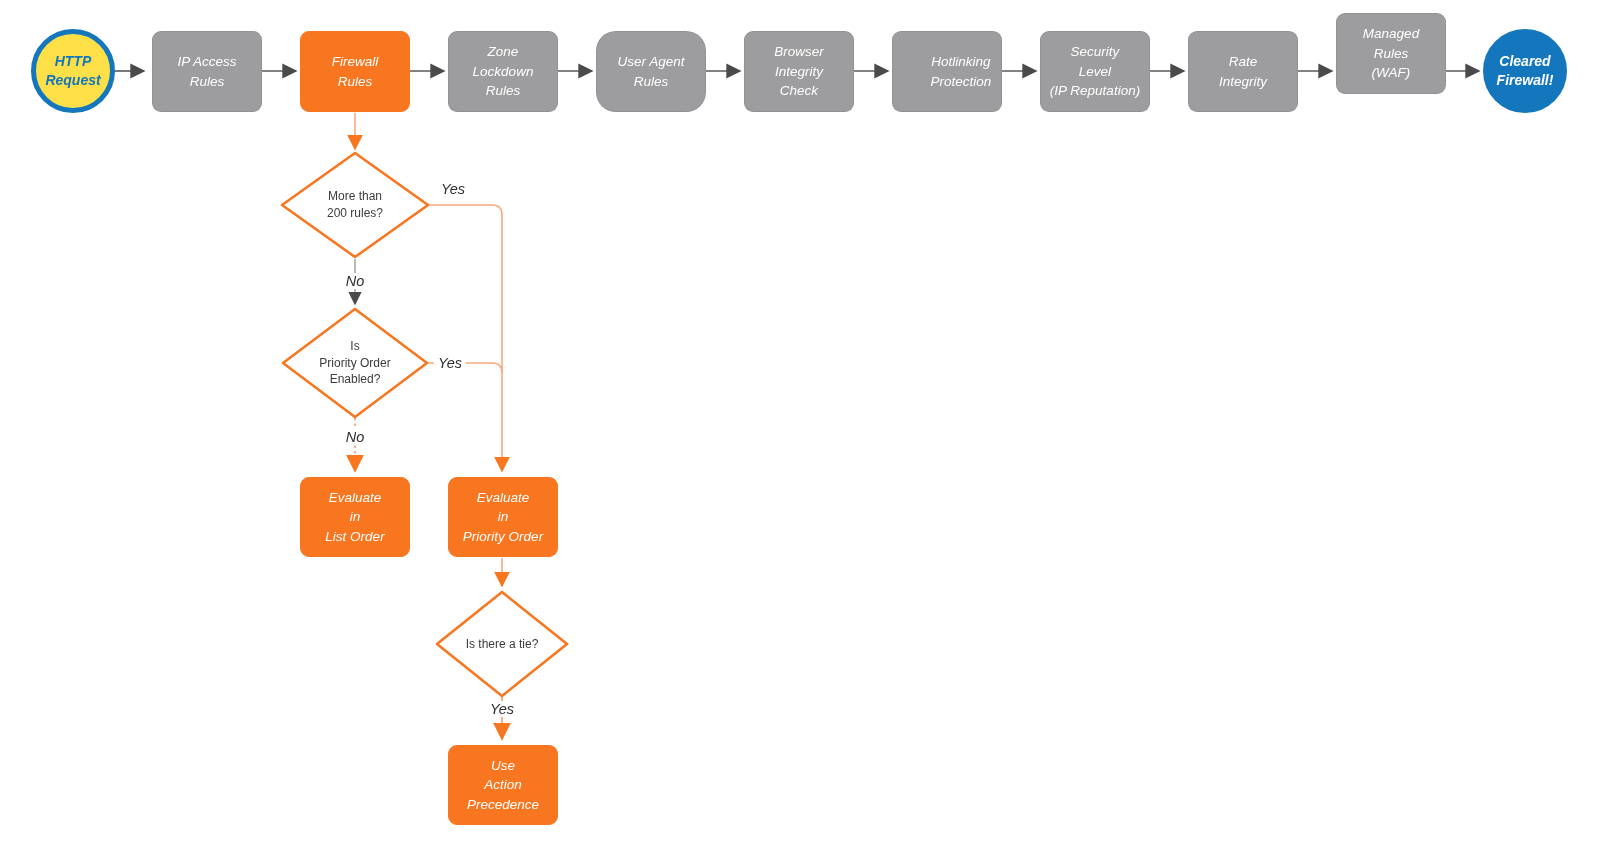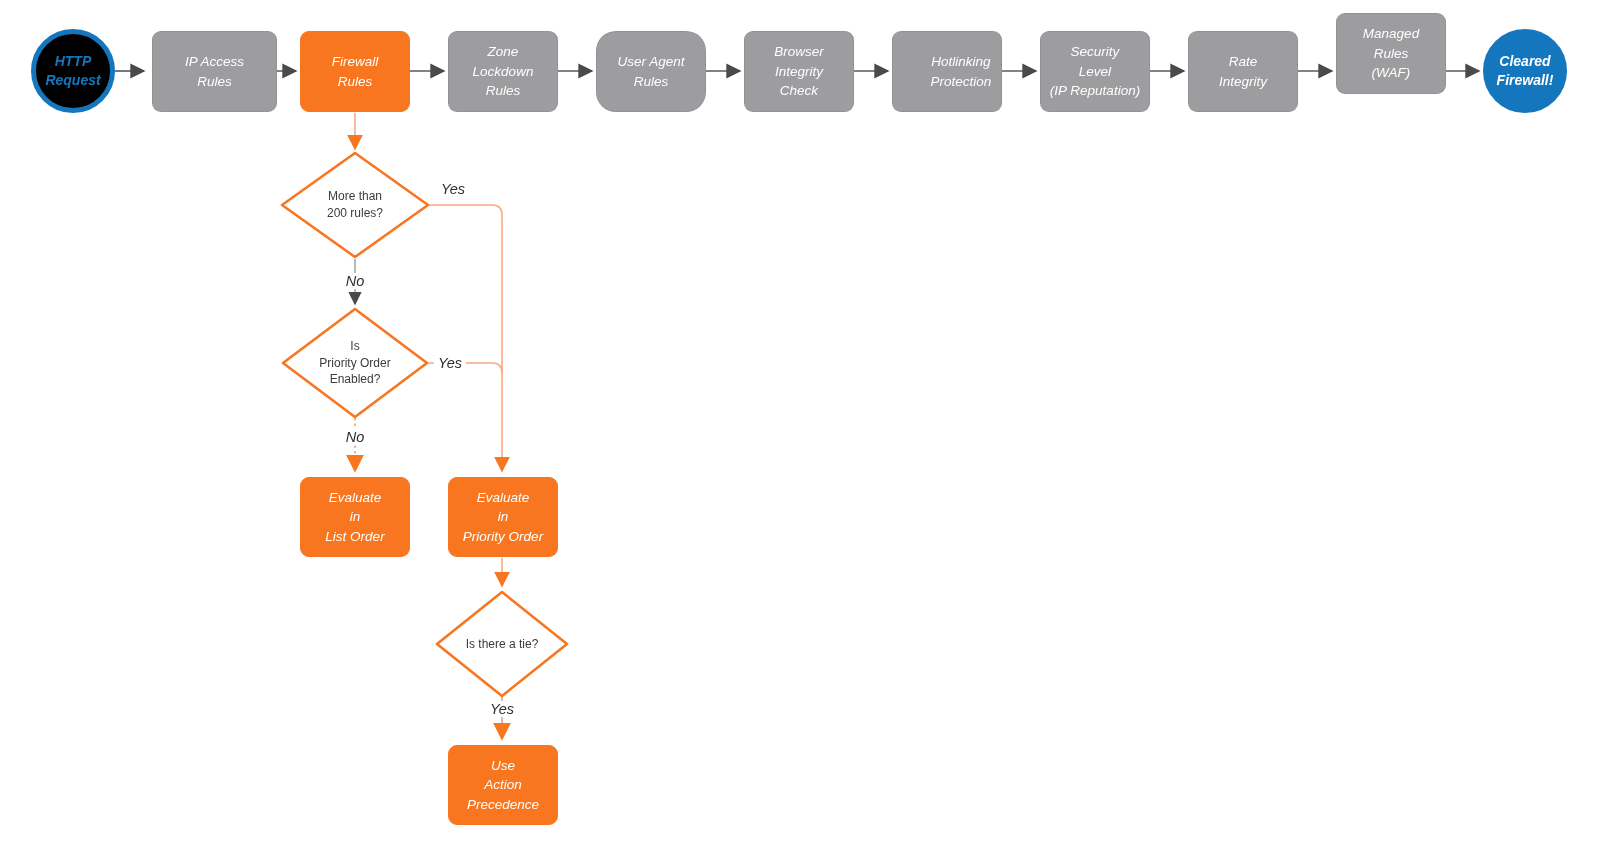--- a/index.html
+++ b/index.html
@@ -30,21 +30,21 @@
   .step {
     background: #9d9da0;
     border: 1px dotted #88888c;
   }
   .step.highlight, .action {
     background: #f7761f;
     border: 1px solid #f7761f;
   }
   .terminal {
     border-radius: 50%;
-    background: #000000;
+    background: #fde047;
     border: 5px solid #1477bd;
     color: #1477bd;
     font-weight: bold;
     font-size: 14px;
     line-height: 1.35;
   }
   .terminal.end {
     background: #1477bd;
     border-color: #1477bd;
     color: #ffffff;
@@ -115,21 +115,21 @@
       <polygon points="355,309 427,363 355,417 283,363"></polygon>
       <polygon points="502,592 567,644 502,696 437,644"></polygon>
     </g>
   </svg>
 
   <div class="node terminal" style="left:31px; top:29px; width:84px; height:84px;">HTTP
 Request</div>
   <div class="node terminal end" style="left:1483px; top:29px; width:84px; height:84px;">Cleared
 Firewall!</div>
 
-  <div class="node step" style="left:152px; top:31px; width:125px; height:81px;">IP Access
+  <div class="node step" style="left:152px; top:31px; width:110px; height:81px;">IP Access
 Rules</div>
   <div class="node step highlight" style="left:300px; top:31px; width:110px; height:81px;">Firewall
 Rules</div>
   <div class="node step" style="left:448px; top:31px; width:110px; height:81px;">Zone
 Lockdown
 Rules</div>
   <div class="node step" style="left:596px; top:31px; width:110px; height:81px;border-radius:20px;">User Agent
 Rules</div>
   <div class="node step" style="left:744px; top:31px; width:110px; height:81px;">Browser
 Integrity

